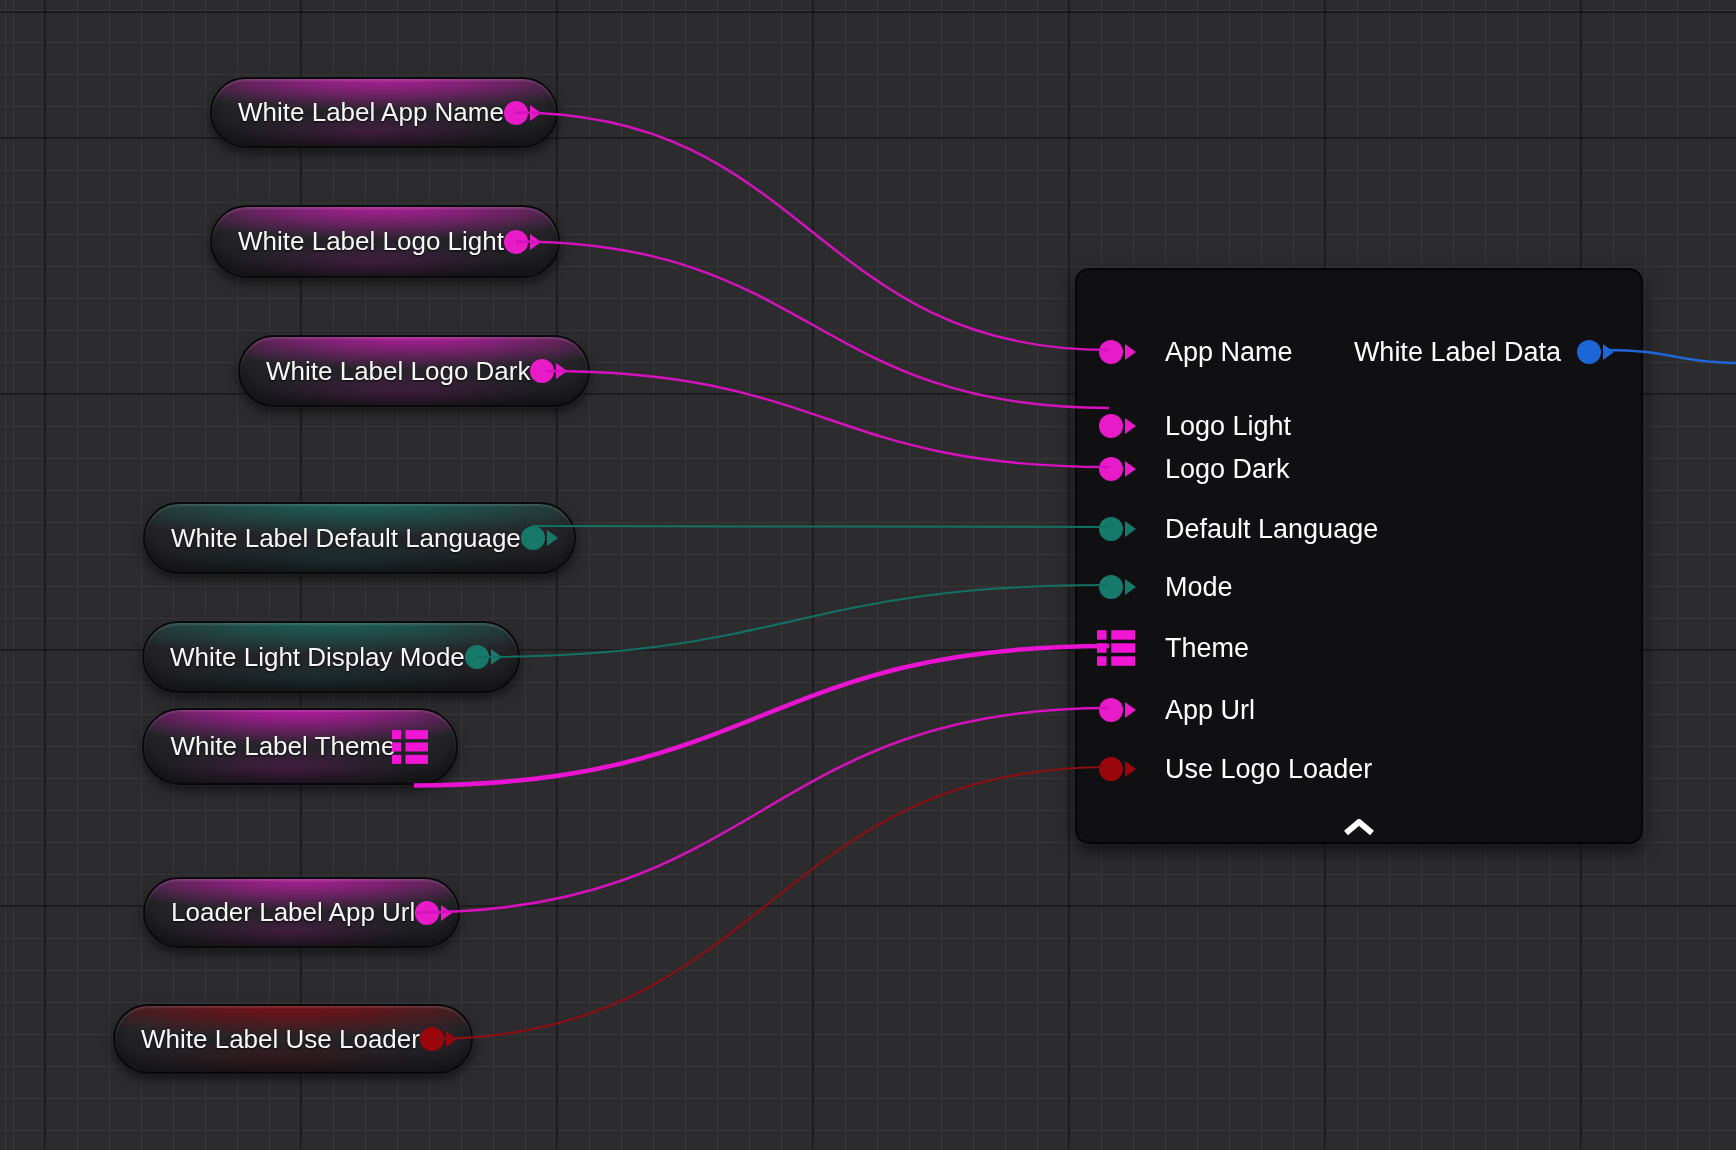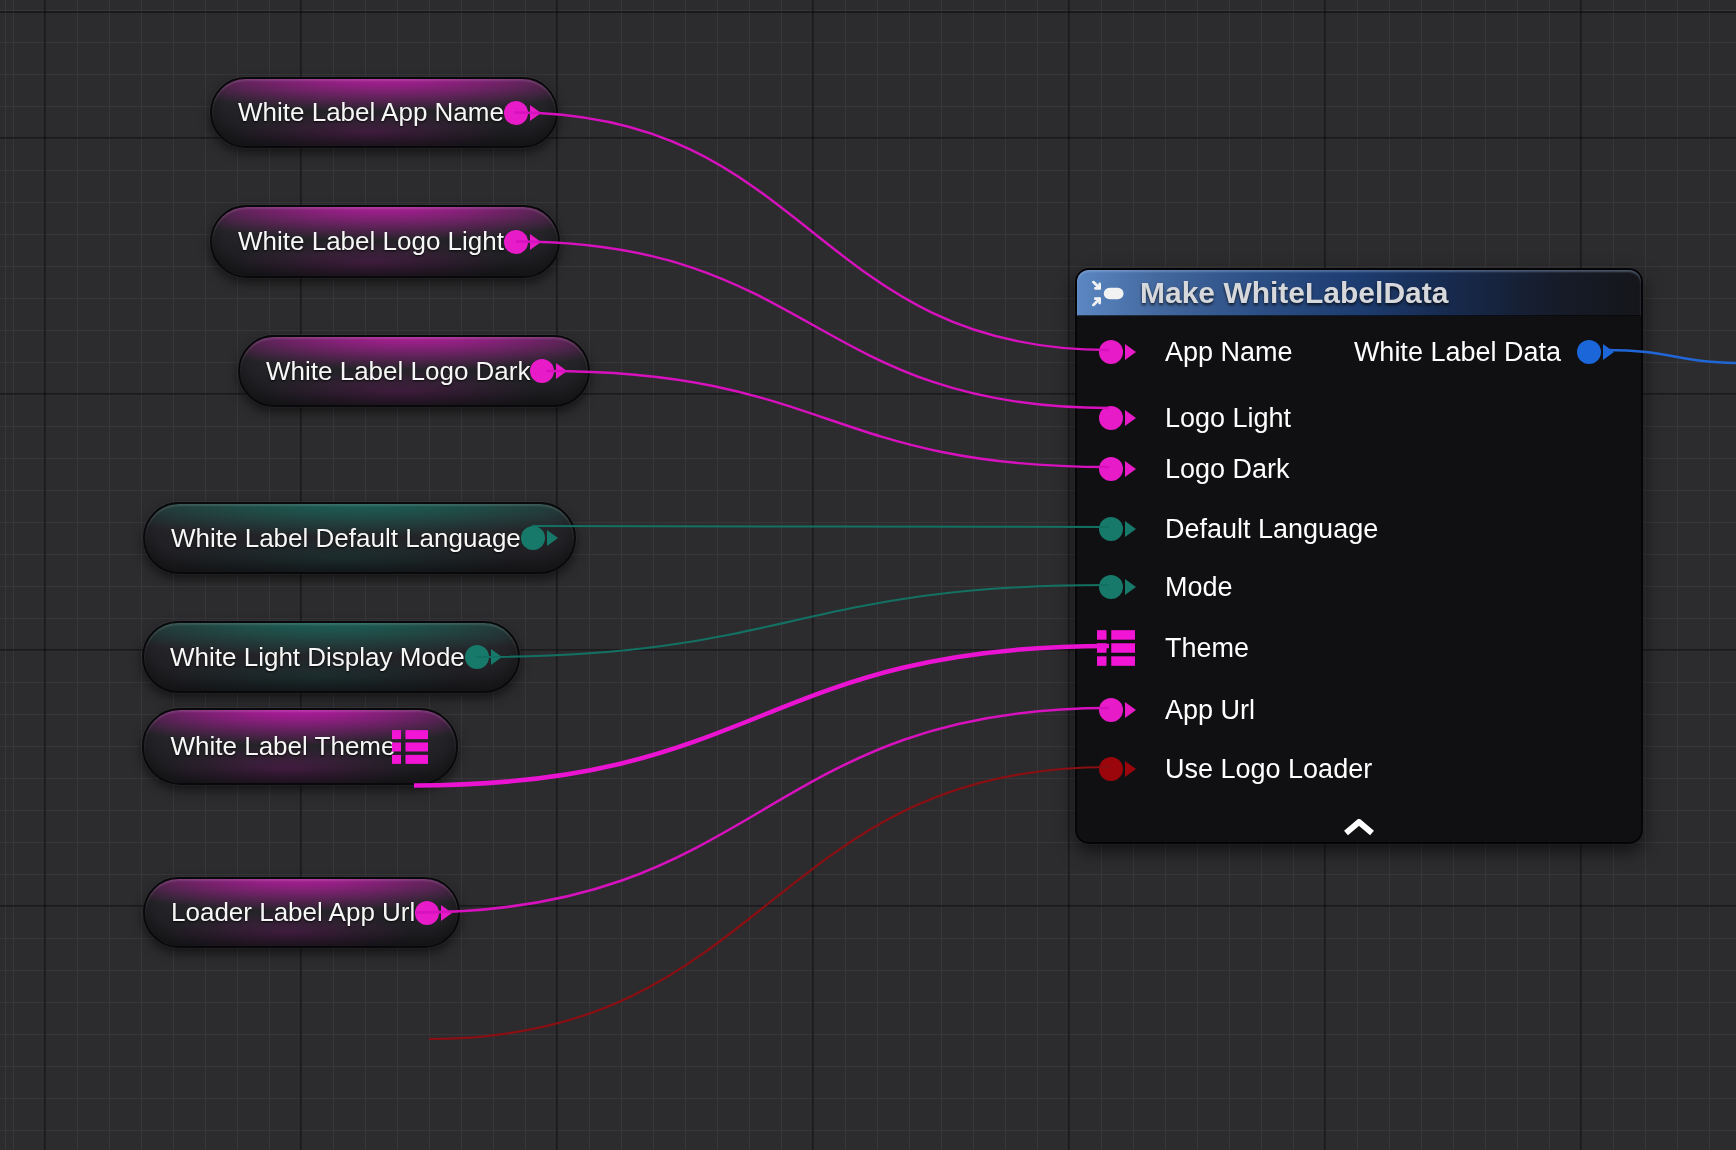--- a/index.html
+++ b/index.html
@@ -141,43 +141,40 @@
     </div>
     <div class="gnode" style="left: 143px; top: 877px; width: 317px; height: 71px; background: radial-gradient(100% 85% at 50% -12%, rgba(232, 27, 201, 0.867) 0%, rgba(232, 27, 201, 0.243) 52%, transparent 72%), radial-gradient(55% 45% at 46% 80%, rgba(232, 27, 201, 0.19) 0%, transparent 72%), linear-gradient(rgb(41, 41, 45) 0%, rgb(34, 34, 38) 60%, rgb(30, 30, 34) 100%);">
       <span class="glabel">Loader Label App Url</span>
       <span class="gpin">
         <span style="position: absolute; top: 0px; left: 0px; width: 100%; height: 100%;">
           <span class="pinc" style="background: rgb(232, 27, 201); left: 0px;"></span>
           <i class="pin-arrow" style="border-left-color: rgb(232, 27, 201); left: 26px;"></i>
         </span>
       </span>
     </div>
+    <div class="gnode" style="left: 113px; top: 1004px; width: 360px; height: 70px; background: radial-gradient(100% 85% at 50% -12%, rgba(154, 6, 12, 0.867) 0%, rgba(154, 6, 12, 0.243) 52%, transparent 72%), radial-gradient(55% 45% at 46% 80%, rgba(154, 6, 12, 0.19) 0%, transparent 72%), linear-gradient(rgb(41, 41, 45) 0%, rgb(34, 34, 38) 60%, rgb(30, 30, 34) 100%);">
+      <span class="glabel">White Label Use Loader</span>
+      <span class="gpin">
+        <span style="position: absolute; top: 0px; left: 0px; width: 100%; height: 100%;">
+          <span class="pinc" style="background: rgb(154, 6, 12); left: 0px;"></span>
+          <i class="pin-arrow" style="border-left-color: rgb(154, 6, 12); left: 26px;"></i>
+        </span>
+      </span>
+    </div>
     <div class="mnode" style="left: 1075px; top: 268px; width: 568px; height: 576px;">
-      <div class="mheader">
-        <svg width="36" height="27" viewBox="0 0 34 26">
-    <g stroke="#f2f2f2" stroke-width="2.6" fill="none" stroke-linecap="round" stroke-linejoin="round">
-      <path d="M2 2 L8 8"></path>
-            <path d="M8 3.8 L8 8 L3.8 8"></path>
-      <path d="M2 24 L8 18"></path>
-            <path d="M3.8 18 L8 18 L8 22.2"></path>
-    </g>
-    <rect x="12" y="7.5" width="19" height="11" rx="5.5" fill="#f2f2f2"></rect>
-  </svg>
-  <span class="mtitle">Make WhiteLabelData</span>
-      </div>
       <div class="mrow" style="top: 82px;">
         <span class="rowpin">
           <span style="position: absolute; top: 0px; left: 0px; width: 100%; height: 100%;">
             <span class="pinc" style="background: rgb(232, 27, 201); left: 0px;"></span>
             <i class="pin-arrow" style="border-left-color: rgb(232, 27, 201); left: 26px;"></i>
           </span>
         </span>
         <span class="mlabel">App Name</span>
       </div>
-      <div class="mrow" style="top: 148px;">
+      <div class="mrow" style="top: 156px;">
         <span class="rowpin">
           <span style="position: absolute; top: 0px; left: 0px; width: 100%; height: 100%;">
             <span class="pinc" style="background: rgb(232, 27, 201); left: 0px;"></span>
             <i class="pin-arrow" style="border-left-color: rgb(232, 27, 201); left: 26px;"></i>
           </span>
         </span>
         <span class="mlabel">Logo Light</span>
       </div>
       <div class="mrow" style="top: 199px;">
         <span class="rowpin">

